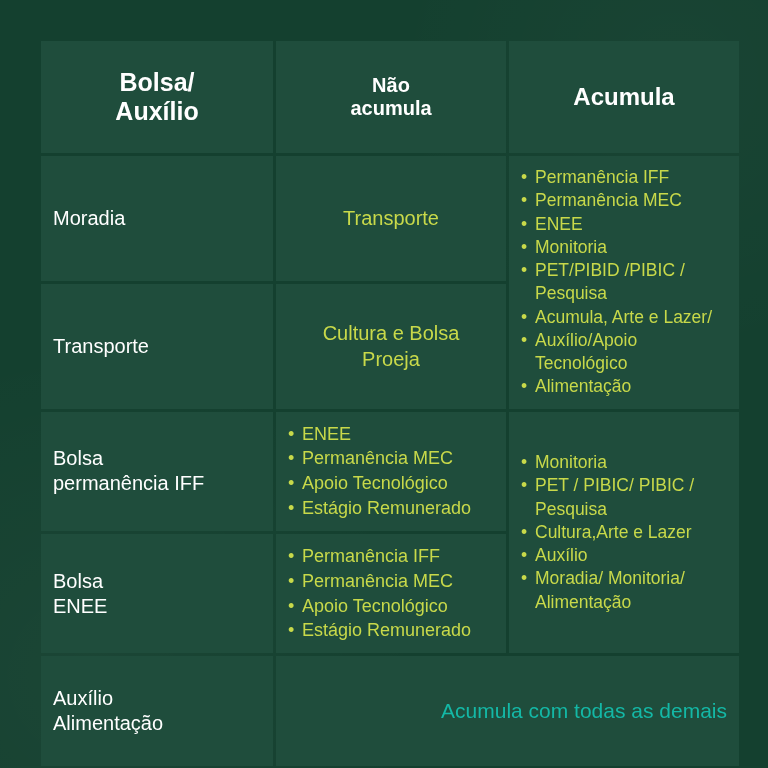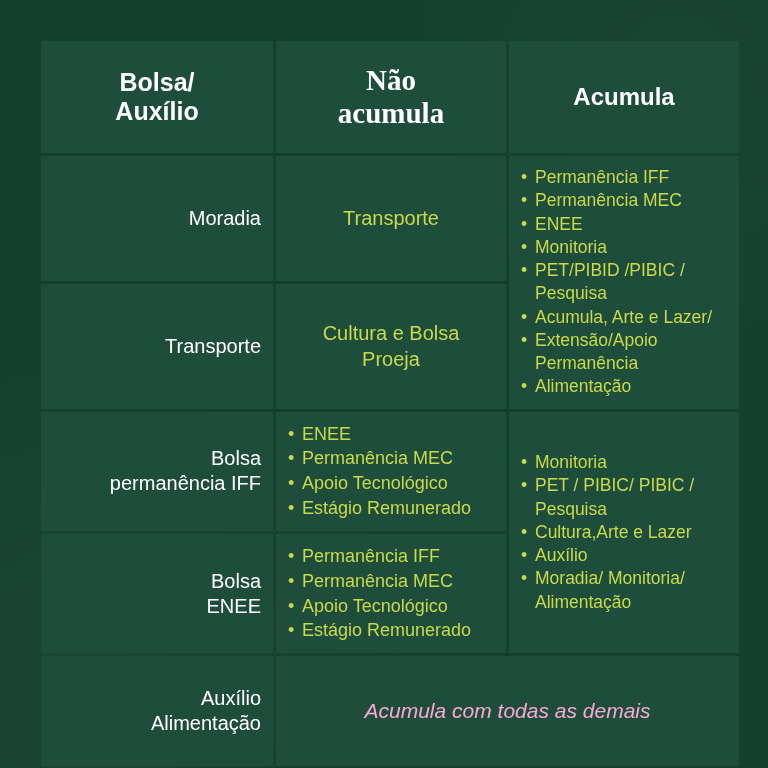--- a/index.html
+++ b/index.html
@@ -42,25 +42,25 @@
 
   .hdr {
     text-align: center;
     color: #ffffff;
     font-weight: bold;
     font-size: 25px;
     line-height: 1.15;
     height: 112px;
     padding: 6px 8px !important;
   }
-  .hdr-2 { font-size: 29px; font-family: Liberation Serif, serif; }
+  .hdr-2 { font-size: 20px; }
   .hdr-3 { font-size: 24px; }
 
   .left-cell {
-    text-align: right;
+    text-align: left;
     color: #ffffff;
     font-size: 20px;
     line-height: 1.25;
   }
   .mid-cell {
     text-align: center;
     color: #c8d94a;
     font-size: 20px;
     line-height: 1.3;
   }
@@ -89,24 +89,23 @@
     content: "\2022";
     position: absolute;
     left: 0;
     top: 0;
   }
   ul.bullets.mid li {
     font-size: 18px;
     line-height: 1.38;
   }
   .wide-cell {
-    text-align: center;
-    color: #f9a8d4;
+    text-align: right;
+    color: #14b8a6;
     font-size: 21px;
-    font-style: italic;
   }
   .r-moradia { height: 112px; }
   .r-transporte { height: 112px; }
   .r-iff { height: 108px; }
   .r-enee { height: 108px; }
   .r-alim { height: 110px; }
 </style>
 </head>
 <body>
 
@@ -140,21 +139,21 @@
           <div>Transporte</div>
         </td>
         <td class="right-cell" rowspan="2">
           <ul class="bullets">
             <li>Permanência IFF</li>
             <li>Permanência MEC</li>
             <li>ENEE</li>
             <li>Monitoria</li>
             <li>PET/PIBID /PIBIC / Pesquisa</li>
             <li>Acumula, Arte e Lazer/</li>
-            <li>Extensão/Apoio Permanência</li>
+            <li>Auxílio/Apoio Tecnológico</li>
             <li>Alimentação</li>
           </ul>
         </td>
       </tr>
 
       <tr>
         <td class="left-cell r-transporte">
           <div>Transporte</div>
         </td>
         <td class="mid-cell r-transporte">

